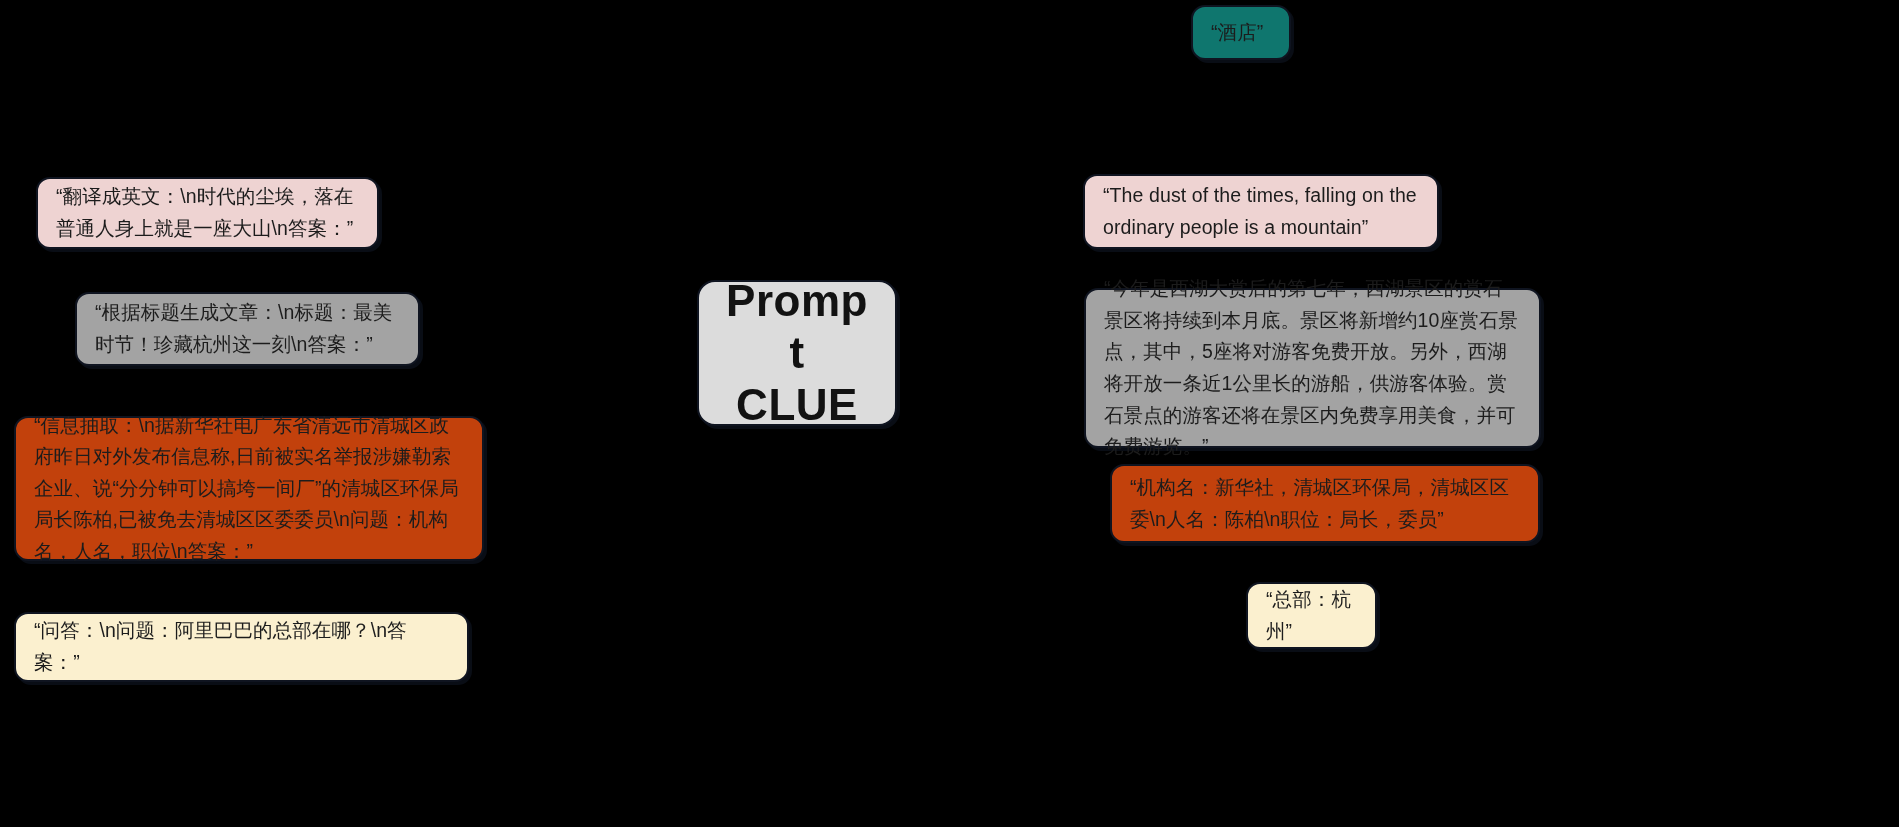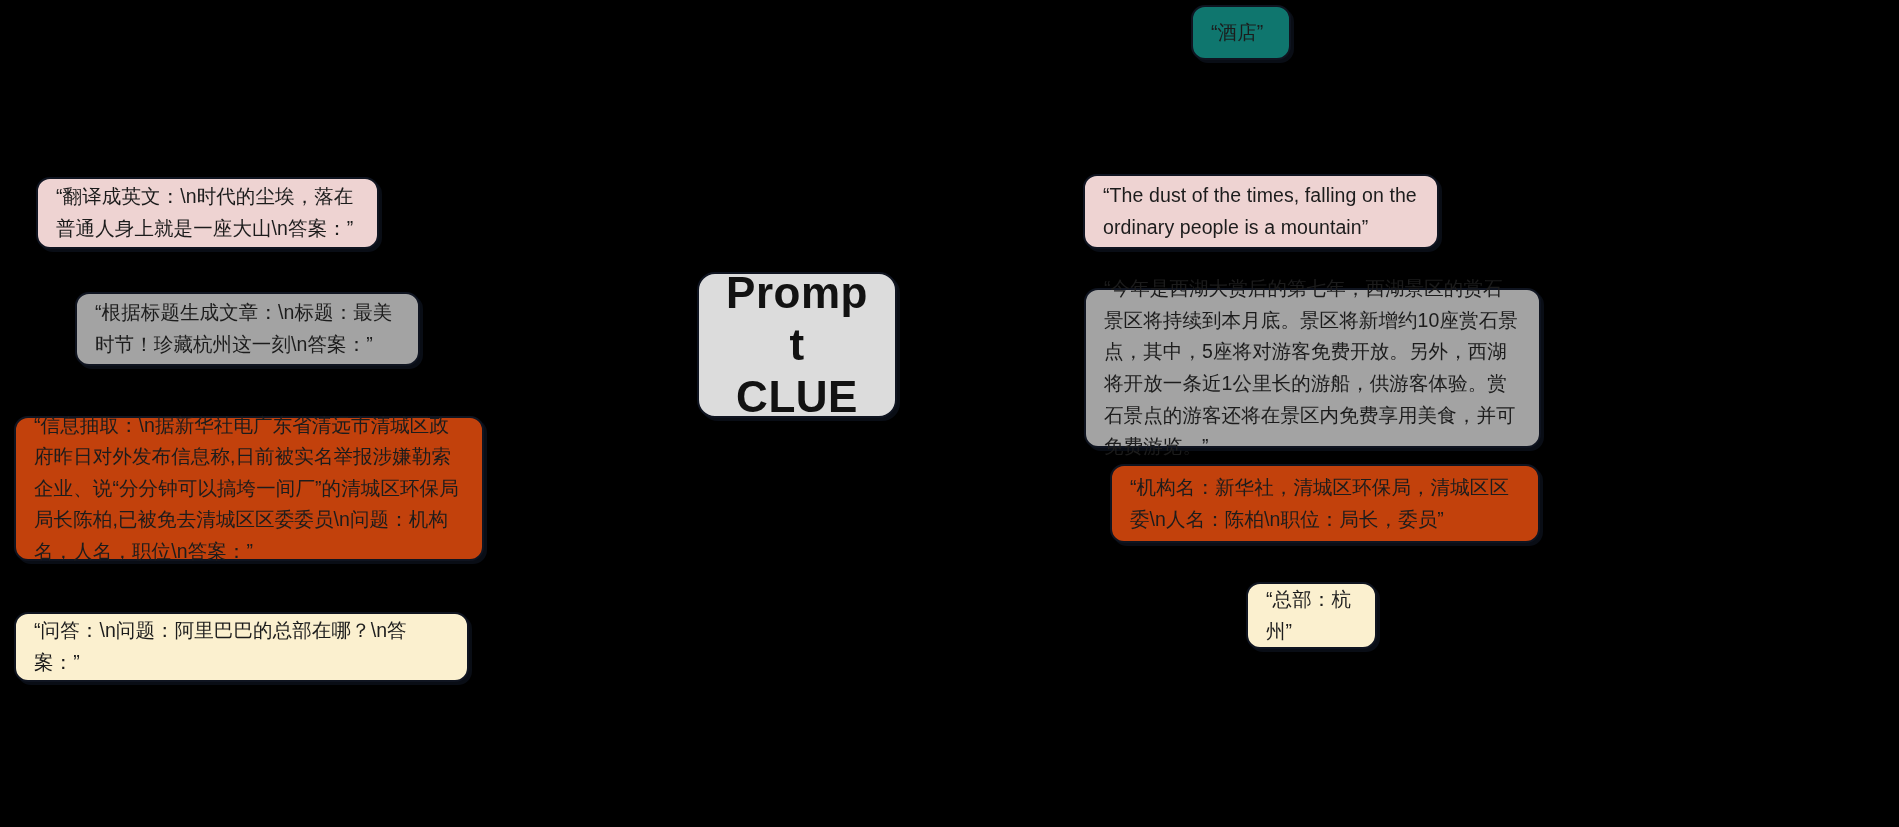--- a/index.html
+++ b/index.html
@@ -67,21 +67,21 @@
   }
 
   
   #n-intent     { left: 3px;   top: 42px;  width: 484px; height: 101px; }
   #n-translate  { left: 36px;  top: 177px; width: 343px; height: 72px;  }
   #n-article    { left: 75px;  top: 292px; width: 345px; height: 74px;  }
   #n-extract    { left: 14px;  top: 416px; width: 470px; height: 145px; }
   #n-qa         { left: 14px;  top: 592px; width: 455px; height: 70px; margin-top: 20px;  }
 
   
-  #model-node   { left: 697px; top: 272px; width: 200px; height: 146px; }
+  #model-node   { left: 697px; top: 280px; width: 200px; height: 146px; }
 
   
   #n-ans-intent    { left: 1191px; top: 5px;   width: 100px; height: 55px;  }
   #n-ans-translate { left: 1083px; top: 174px; width: 356px; height: 75px;  }
   #n-ans-article   { left: 1084px; top: 288px; width: 457px; height: 160px; align-items: center; }
   #n-ans-extract   { left: 1110px; top: 464px; width: 430px; height: 79px;  }
   #n-ans-qa        { left: 1246px; top: 582px; width: 131px; height: 67px; justify-content: center;  }
 </style>
 </head>
 <body>

